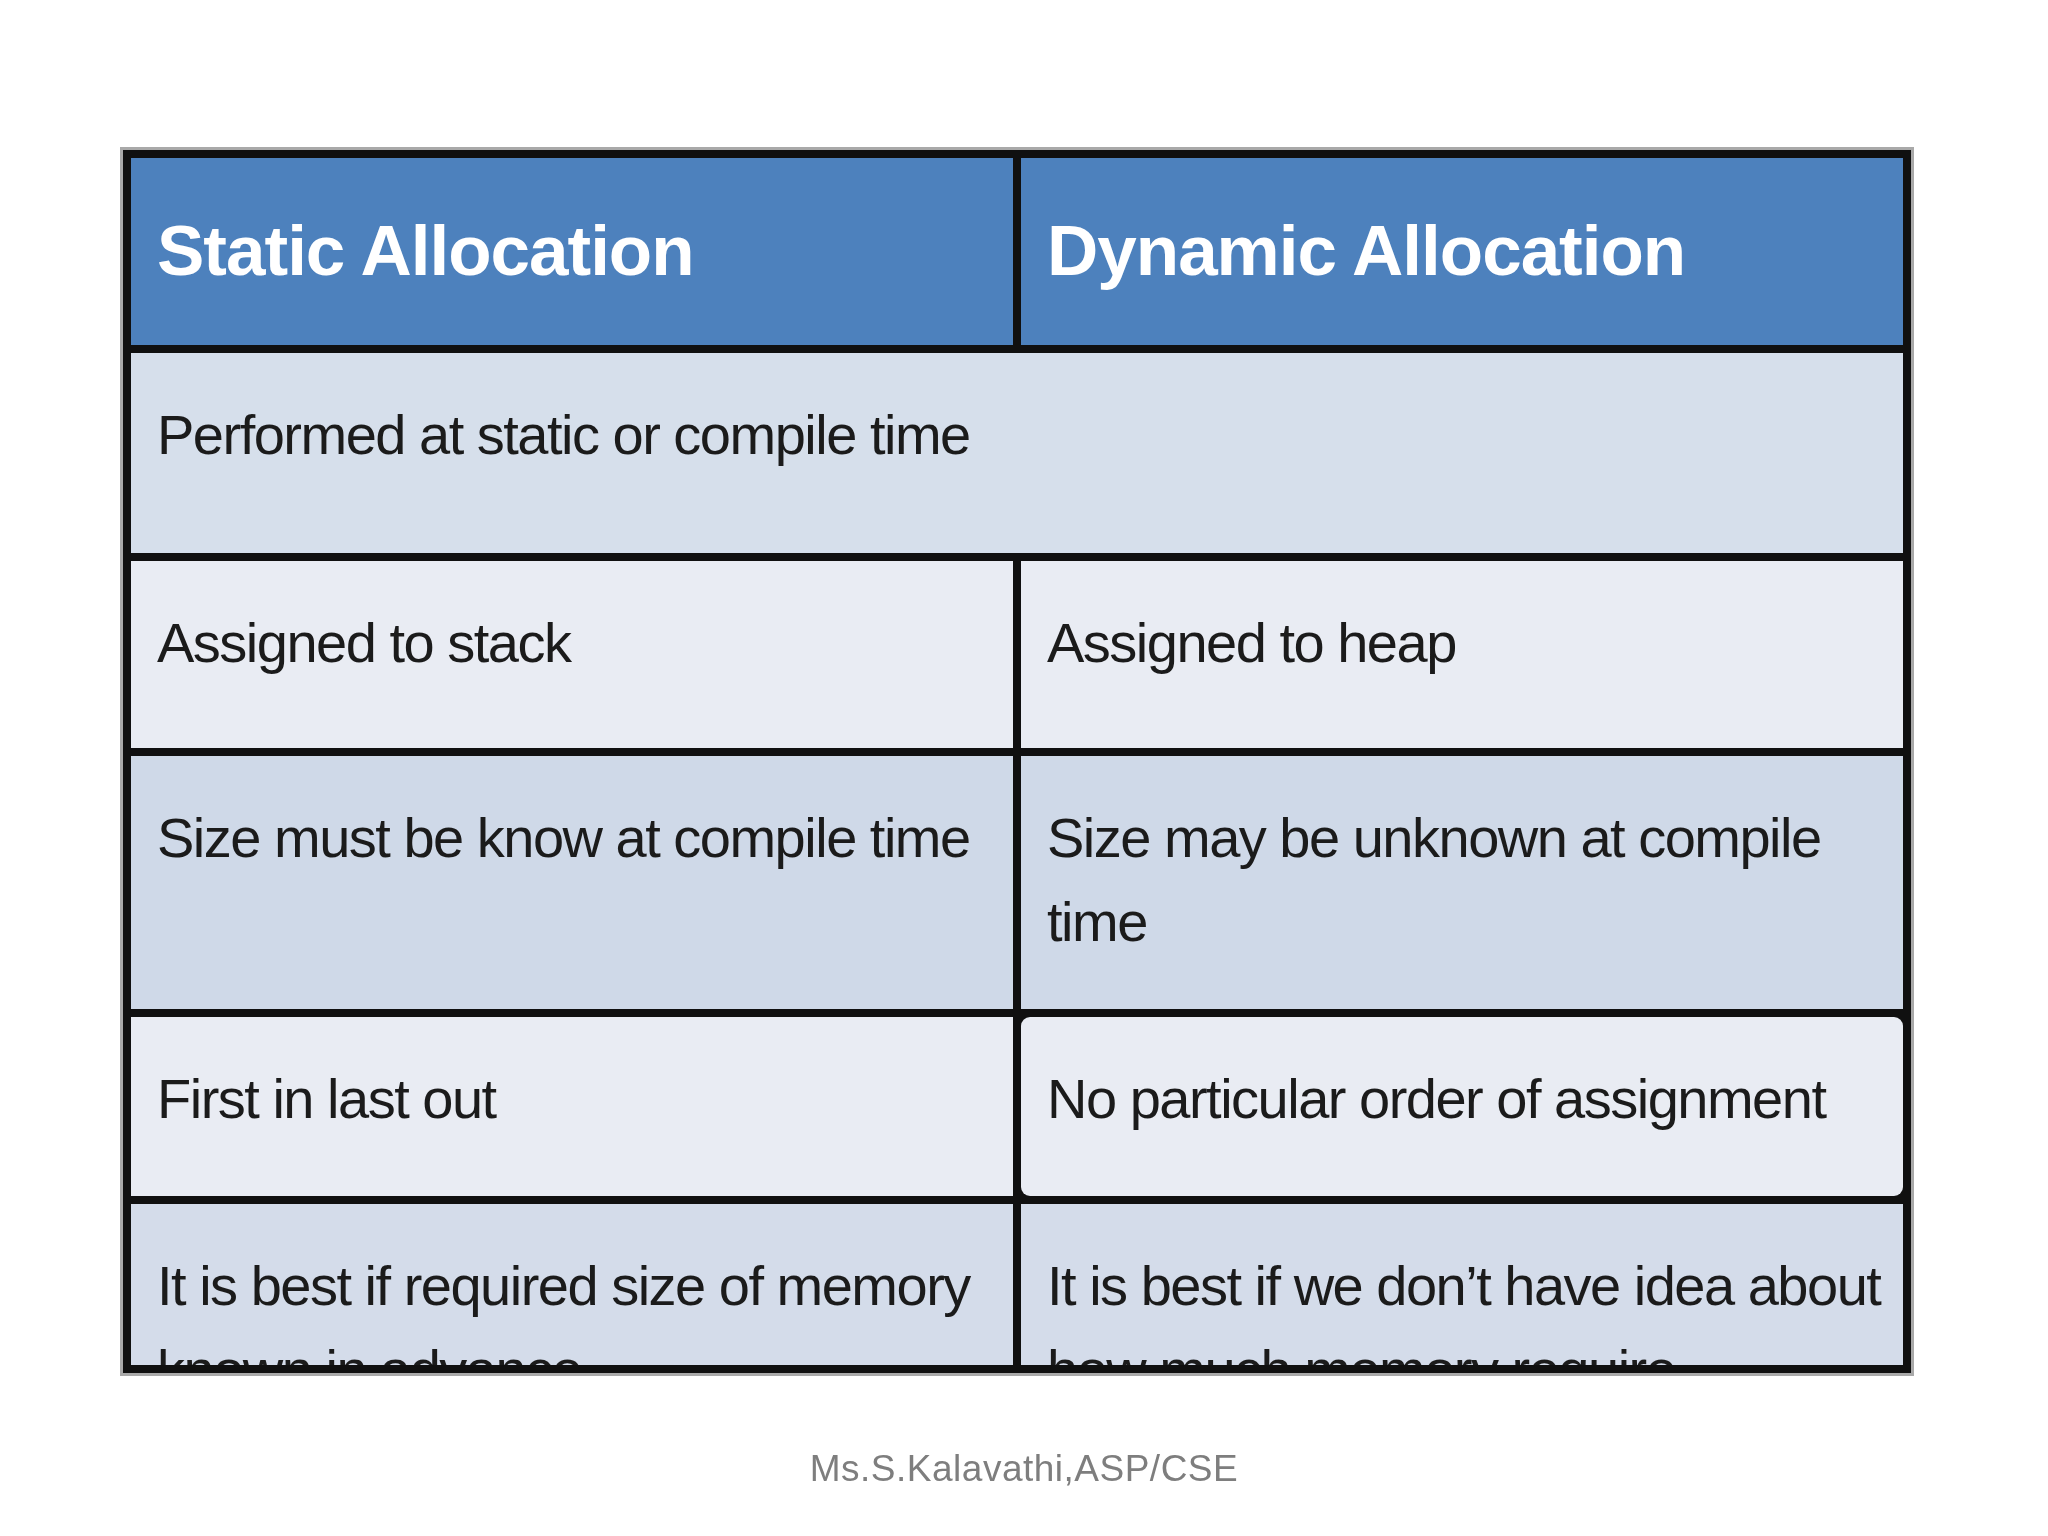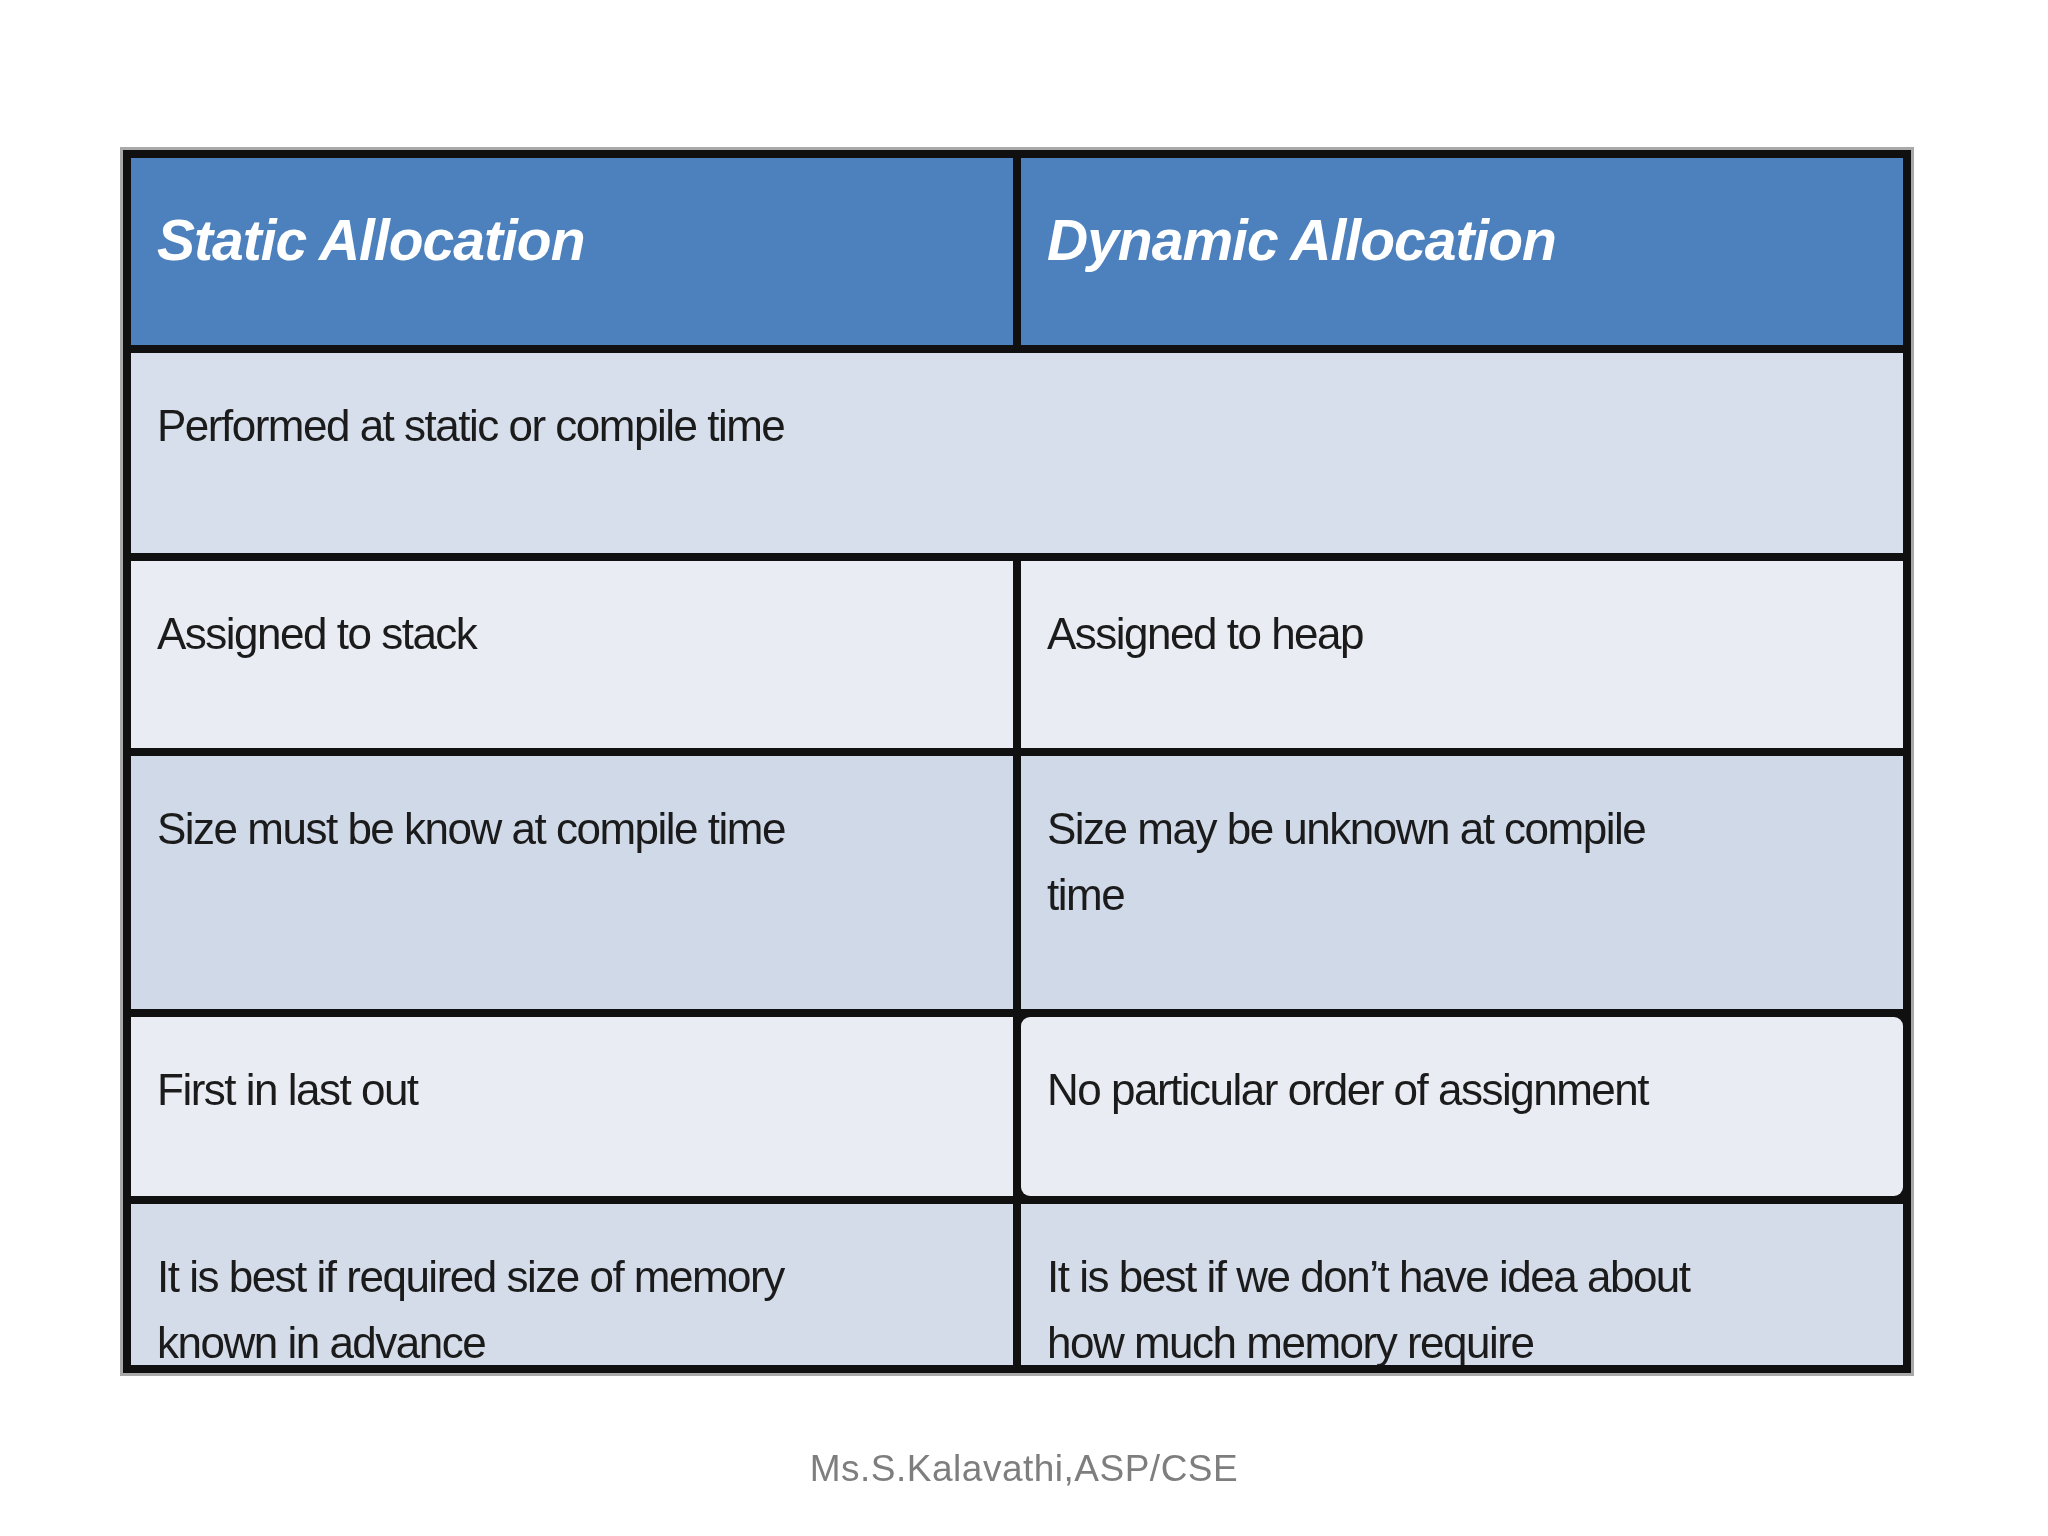--- a/index.html
+++ b/index.html
@@ -25,33 +25,32 @@
   }
   .trow {
     display: flex;
     gap: 8px;
     flex: 0 0 auto;
   }
   .tcell {
     flex: 1 1 0;
     box-sizing: border-box;
     padding: 40px 10px 10px 26px;
-    font-size: 44px;
+    font-size: 56px;
     letter-spacing: -1.5px;
     line-height: 1.5;
     color: #1b1b1b;
     white-space: pre-line;
     overflow: hidden;
   }
   .thead-row .tcell {
-    font-size: 57px;
+    font-size: 71px;
     font-weight: bold;
     letter-spacing: -1px;
     color: #ffffff;
-    font-style: italic;
   }
   .footer {
     position: absolute;
     left: 0;
     top: 1448px;
     width: 100%;
     text-align: center;
     font-size: 37px;
     letter-spacing: 0.5px;
     color: #7e7e7e;

